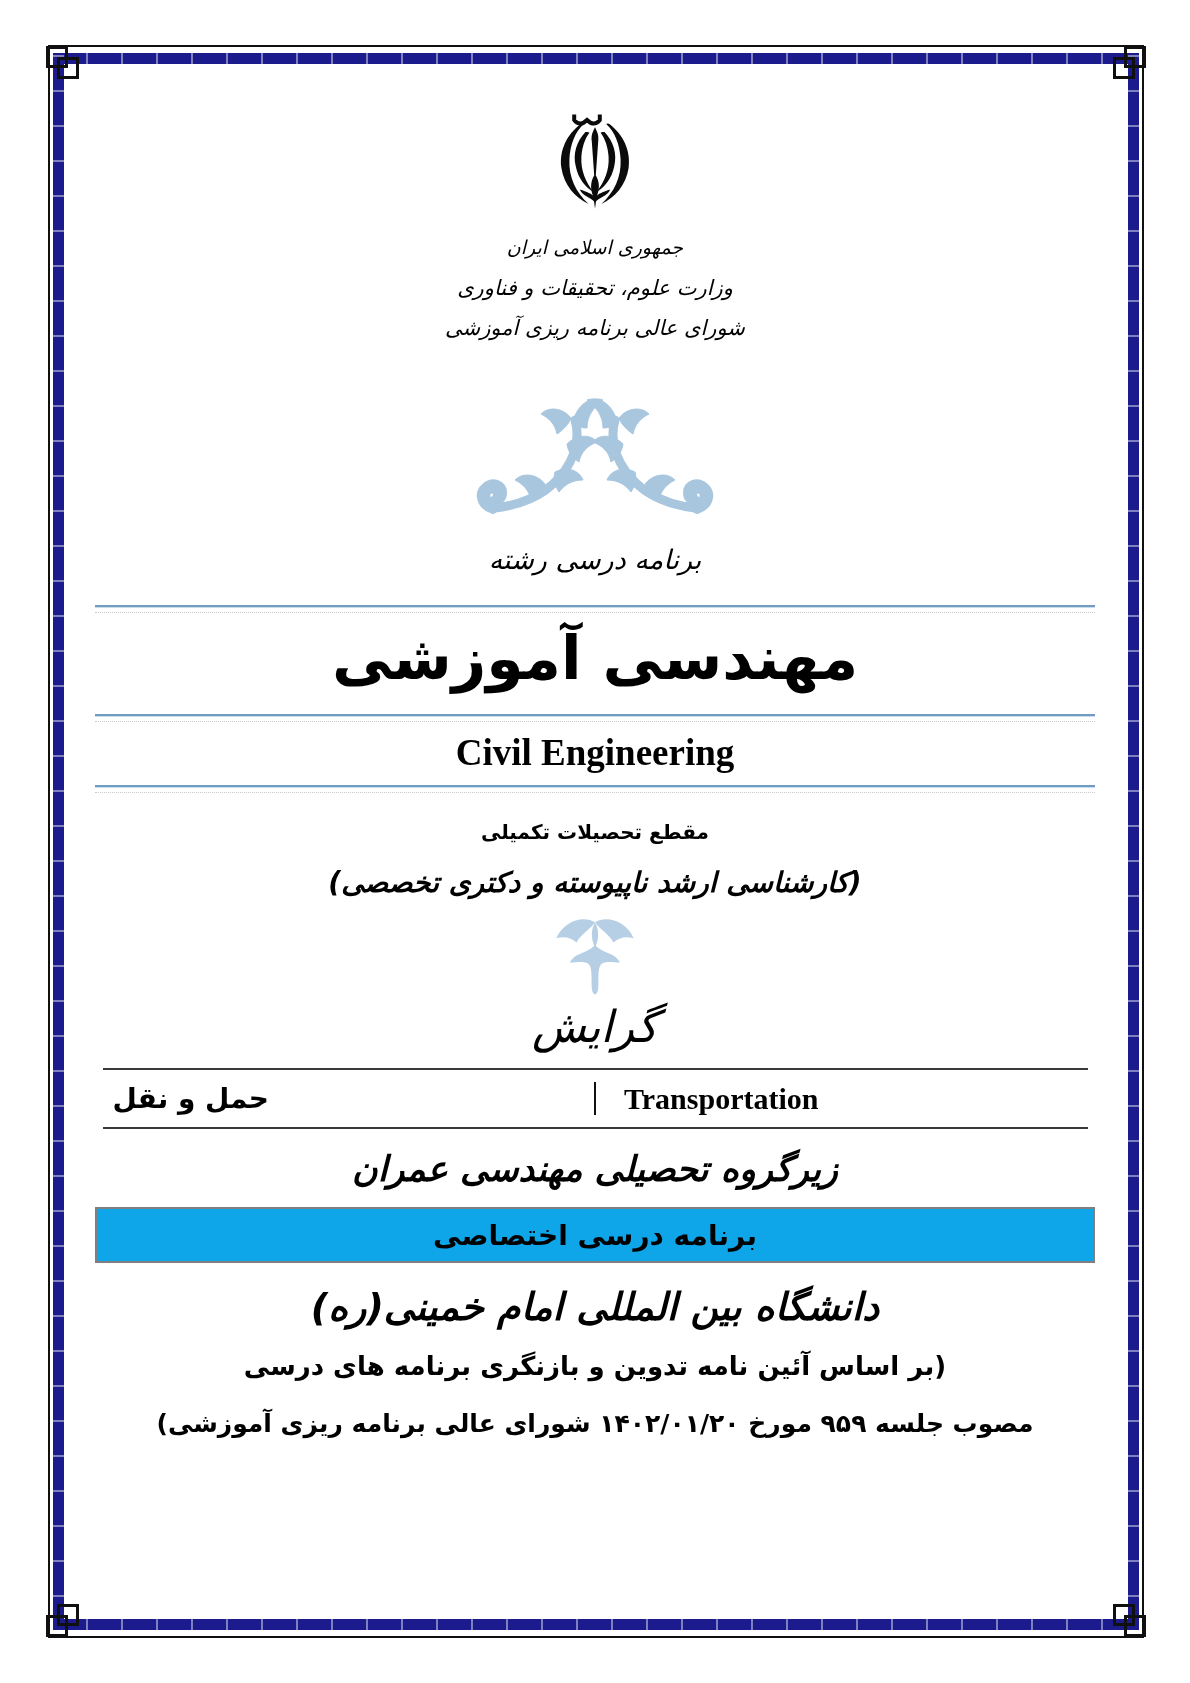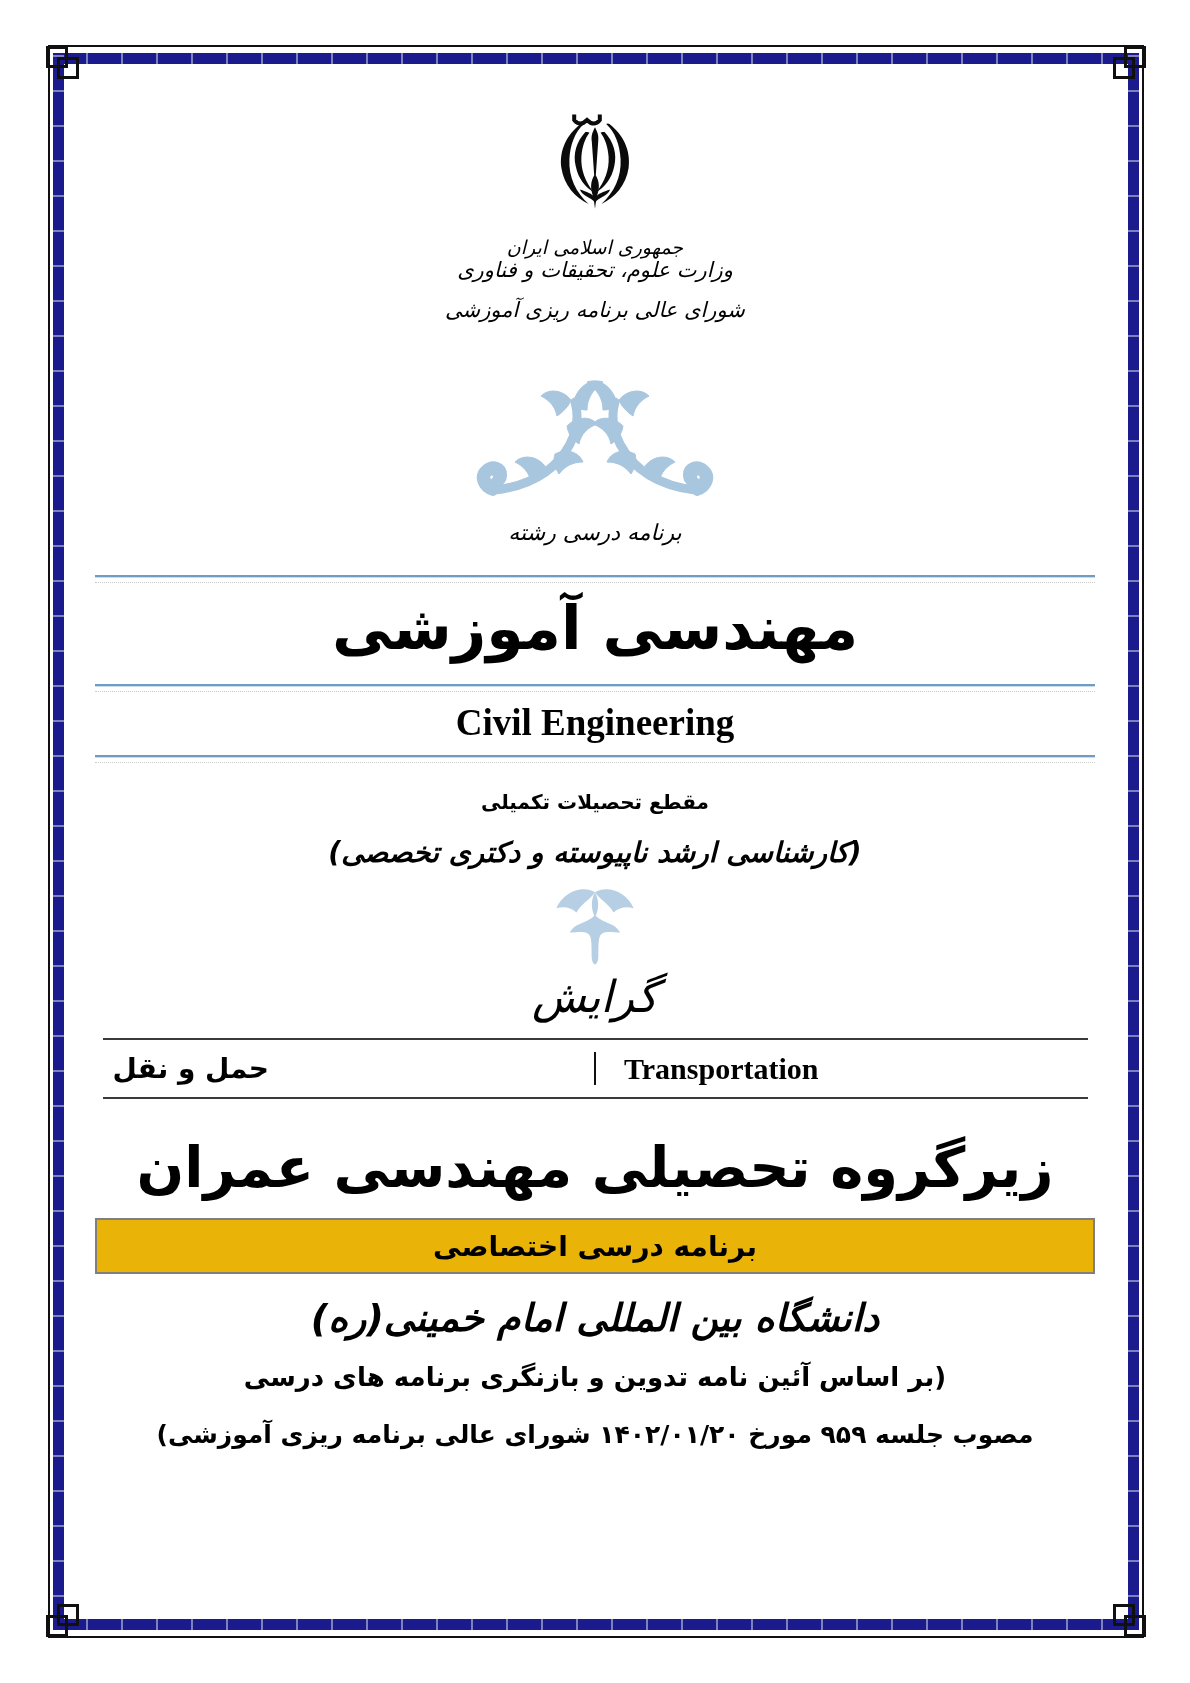--- a/index.html
+++ b/index.html
@@ -18,42 +18,42 @@
   .tl.a{left:46px;top:46px;} .tl.b{left:57px;top:57px;}
   .tr.a{right:44px;top:46px;} .tr.b{right:55px;top:57px;}
   .bl.a{left:46px;bottom:46px;} .bl.b{left:57px;bottom:57px;}
   .br.a{right:44px;bottom:46px;} .br.b{right:55px;bottom:57px;}
 
   
   .content{position:absolute;left:95px;top:63px;width:1000px;text-align:center;}
   .emblem{margin-top:45px;}
   .org-line{direction:rtl;font-style:italic;font-size:19px;letter-spacing:.5px;}
   .org-line.l1{margin-top:12px;}
-  .org-line.l2{font-size:21px;}
+  .org-line.l2{margin-top:18px;font-size:21px;}
   .org-line.l3{margin-top:16px;font-size:21px;}
   .flourish{margin-top:48px;}
-  .program-label{direction:rtl;font-style:italic;font-size:22px;margin-top:8px;}
+  .program-label{direction:rtl;font-style:italic;font-size:27px;margin-top:14px;}
   .rule{height:3px;margin-top:0;background:linear-gradient(#6f9cc0 0 2px,#c9ddec 2px 3px);position:relative;}
   .rule::after{content:"";position:absolute;left:0;right:0;top:7px;border-top:1px dotted #c9c9c9;}
   .rule.r1{margin-top:30px;}
   .rule.r2{margin-top:8px;}
   .rule.r3{margin-top:10px;}
   .title-fa{direction:rtl;font-weight:bold;font-size:60px;line-height:1.6;margin-top:2px;}
   .title-en{font-family:"Liberation Serif","DejaVu Serif",serif;font-weight:bold;font-size:37px;margin-top:14px;line-height:1.2;}
   .level-title{direction:rtl;font-weight:bold;font-size:20px;margin-top:32px;}
   .level-detail{direction:rtl;font-weight:bold;font-size:28px;margin-top:22px;font-style:italic;}
   .small-ornament{margin-top:14px;}
   .orientation-label{direction:rtl;font-style:italic;font-size:44px;margin-top:0px;}
   .orientation-table{width:985px;margin:16px auto 0 auto;border-top:2px solid #3a3a3a;border-bottom:2px solid #3a3a3a;display:flex;direction:ltr;height:57px;align-items:center;}
   .cell-fa{width:50%;border-right:2px solid #101010;display:flex;align-items:center;justify-content:flex-end;direction:rtl;}
   .cell-fa span{font-weight:bold;font-size:28px;padding-left:10px;direction:rtl;}
   .cell-en{width:50%;display:flex;align-items:center;}
   .cell-en span{font-family:"Liberation Serif","DejaVu Serif",serif;font-weight:bold;font-size:30px;padding-left:28px;}
-  .subgroup{direction:rtl;font-weight:bold;font-size:56px;margin-top:36px;}
-  .banner{width:996px;margin:18px auto 0 auto;background:#eab308;border:2px solid #7f7f7f;height:52px;display:flex;align-items:center;justify-content:center;}
+  .subgroup{direction:rtl;font-style:italic;font-weight:bold;font-size:35px;margin-top:20px;}
+  .banner{width:996px;margin:18px auto 0 auto;background:#0ea5e9;border:2px solid #7f7f7f;height:52px;display:flex;align-items:center;justify-content:center;}
   .banner span{direction:rtl;font-weight:bold;font-size:28px;}
   .university{direction:rtl;font-style:italic;font-weight:bold;font-size:38px;margin-top:22px;}
   .footnote1{direction:rtl;font-weight:bold;font-size:26px;margin-top:22px;}
   .footnote2{direction:rtl;font-weight:bold;font-size:25px;margin-top:28px;}
 </style>
 </head>
 <body>
 
 <div class="page">
 

